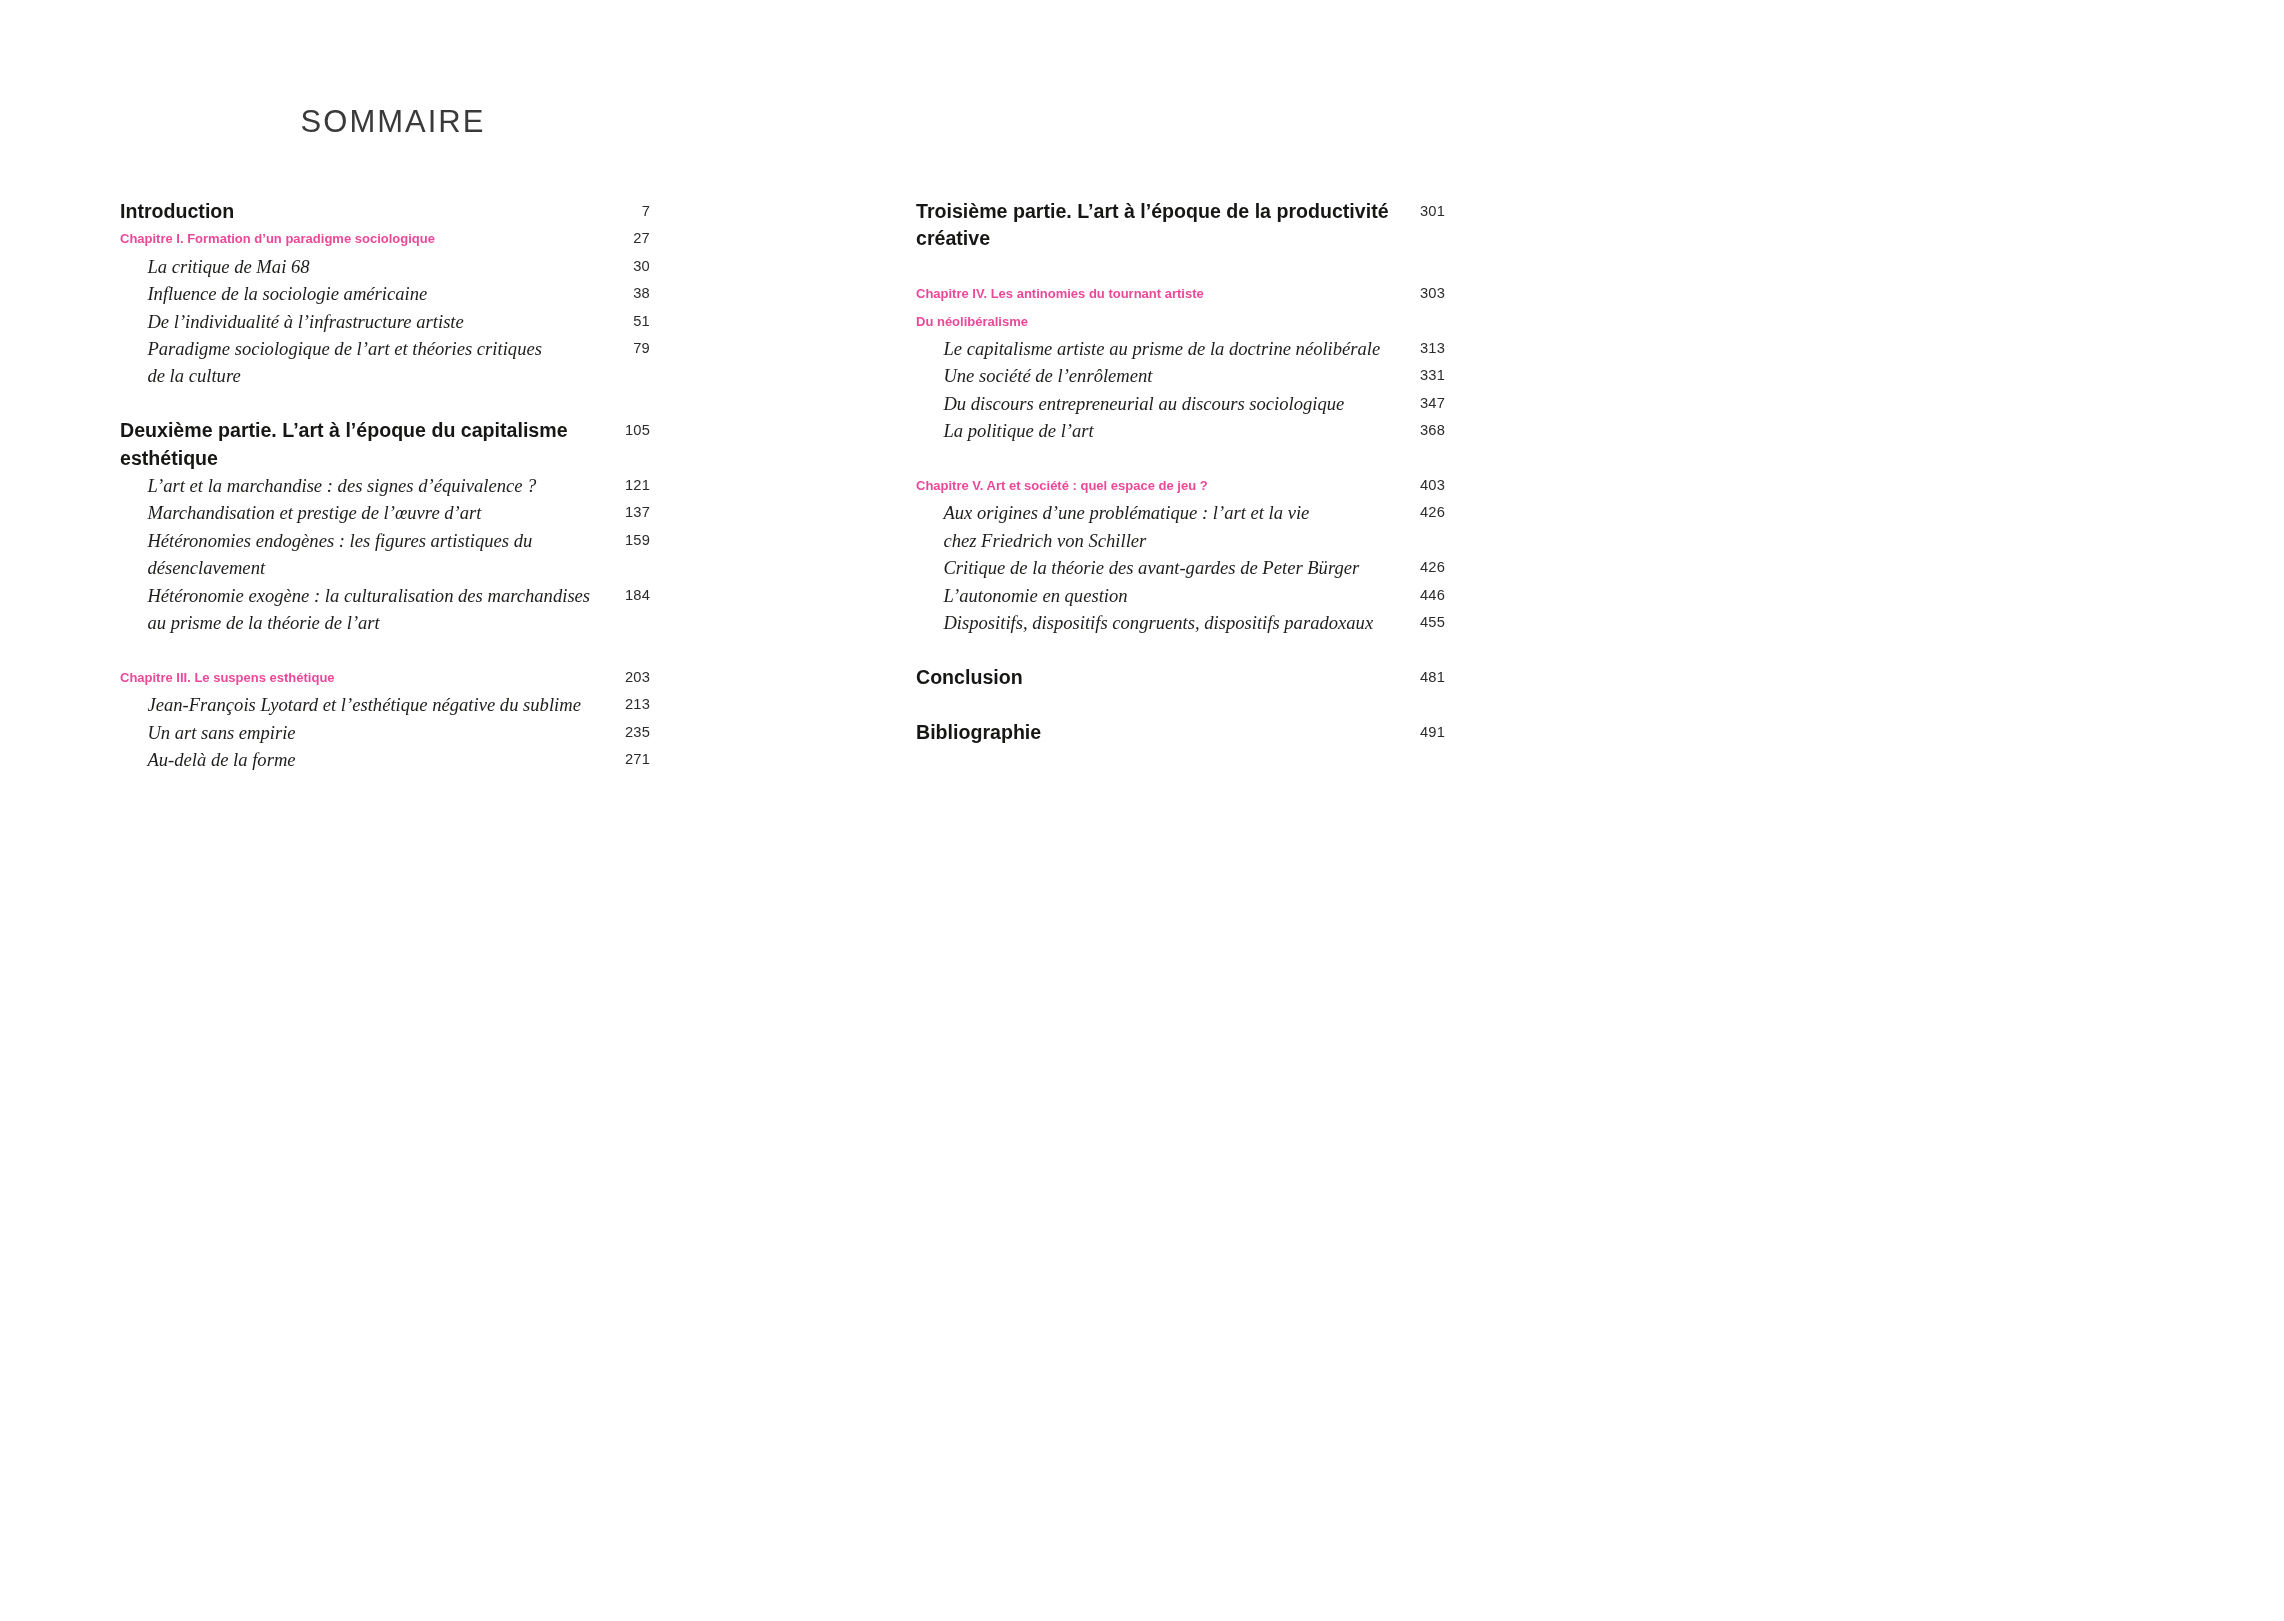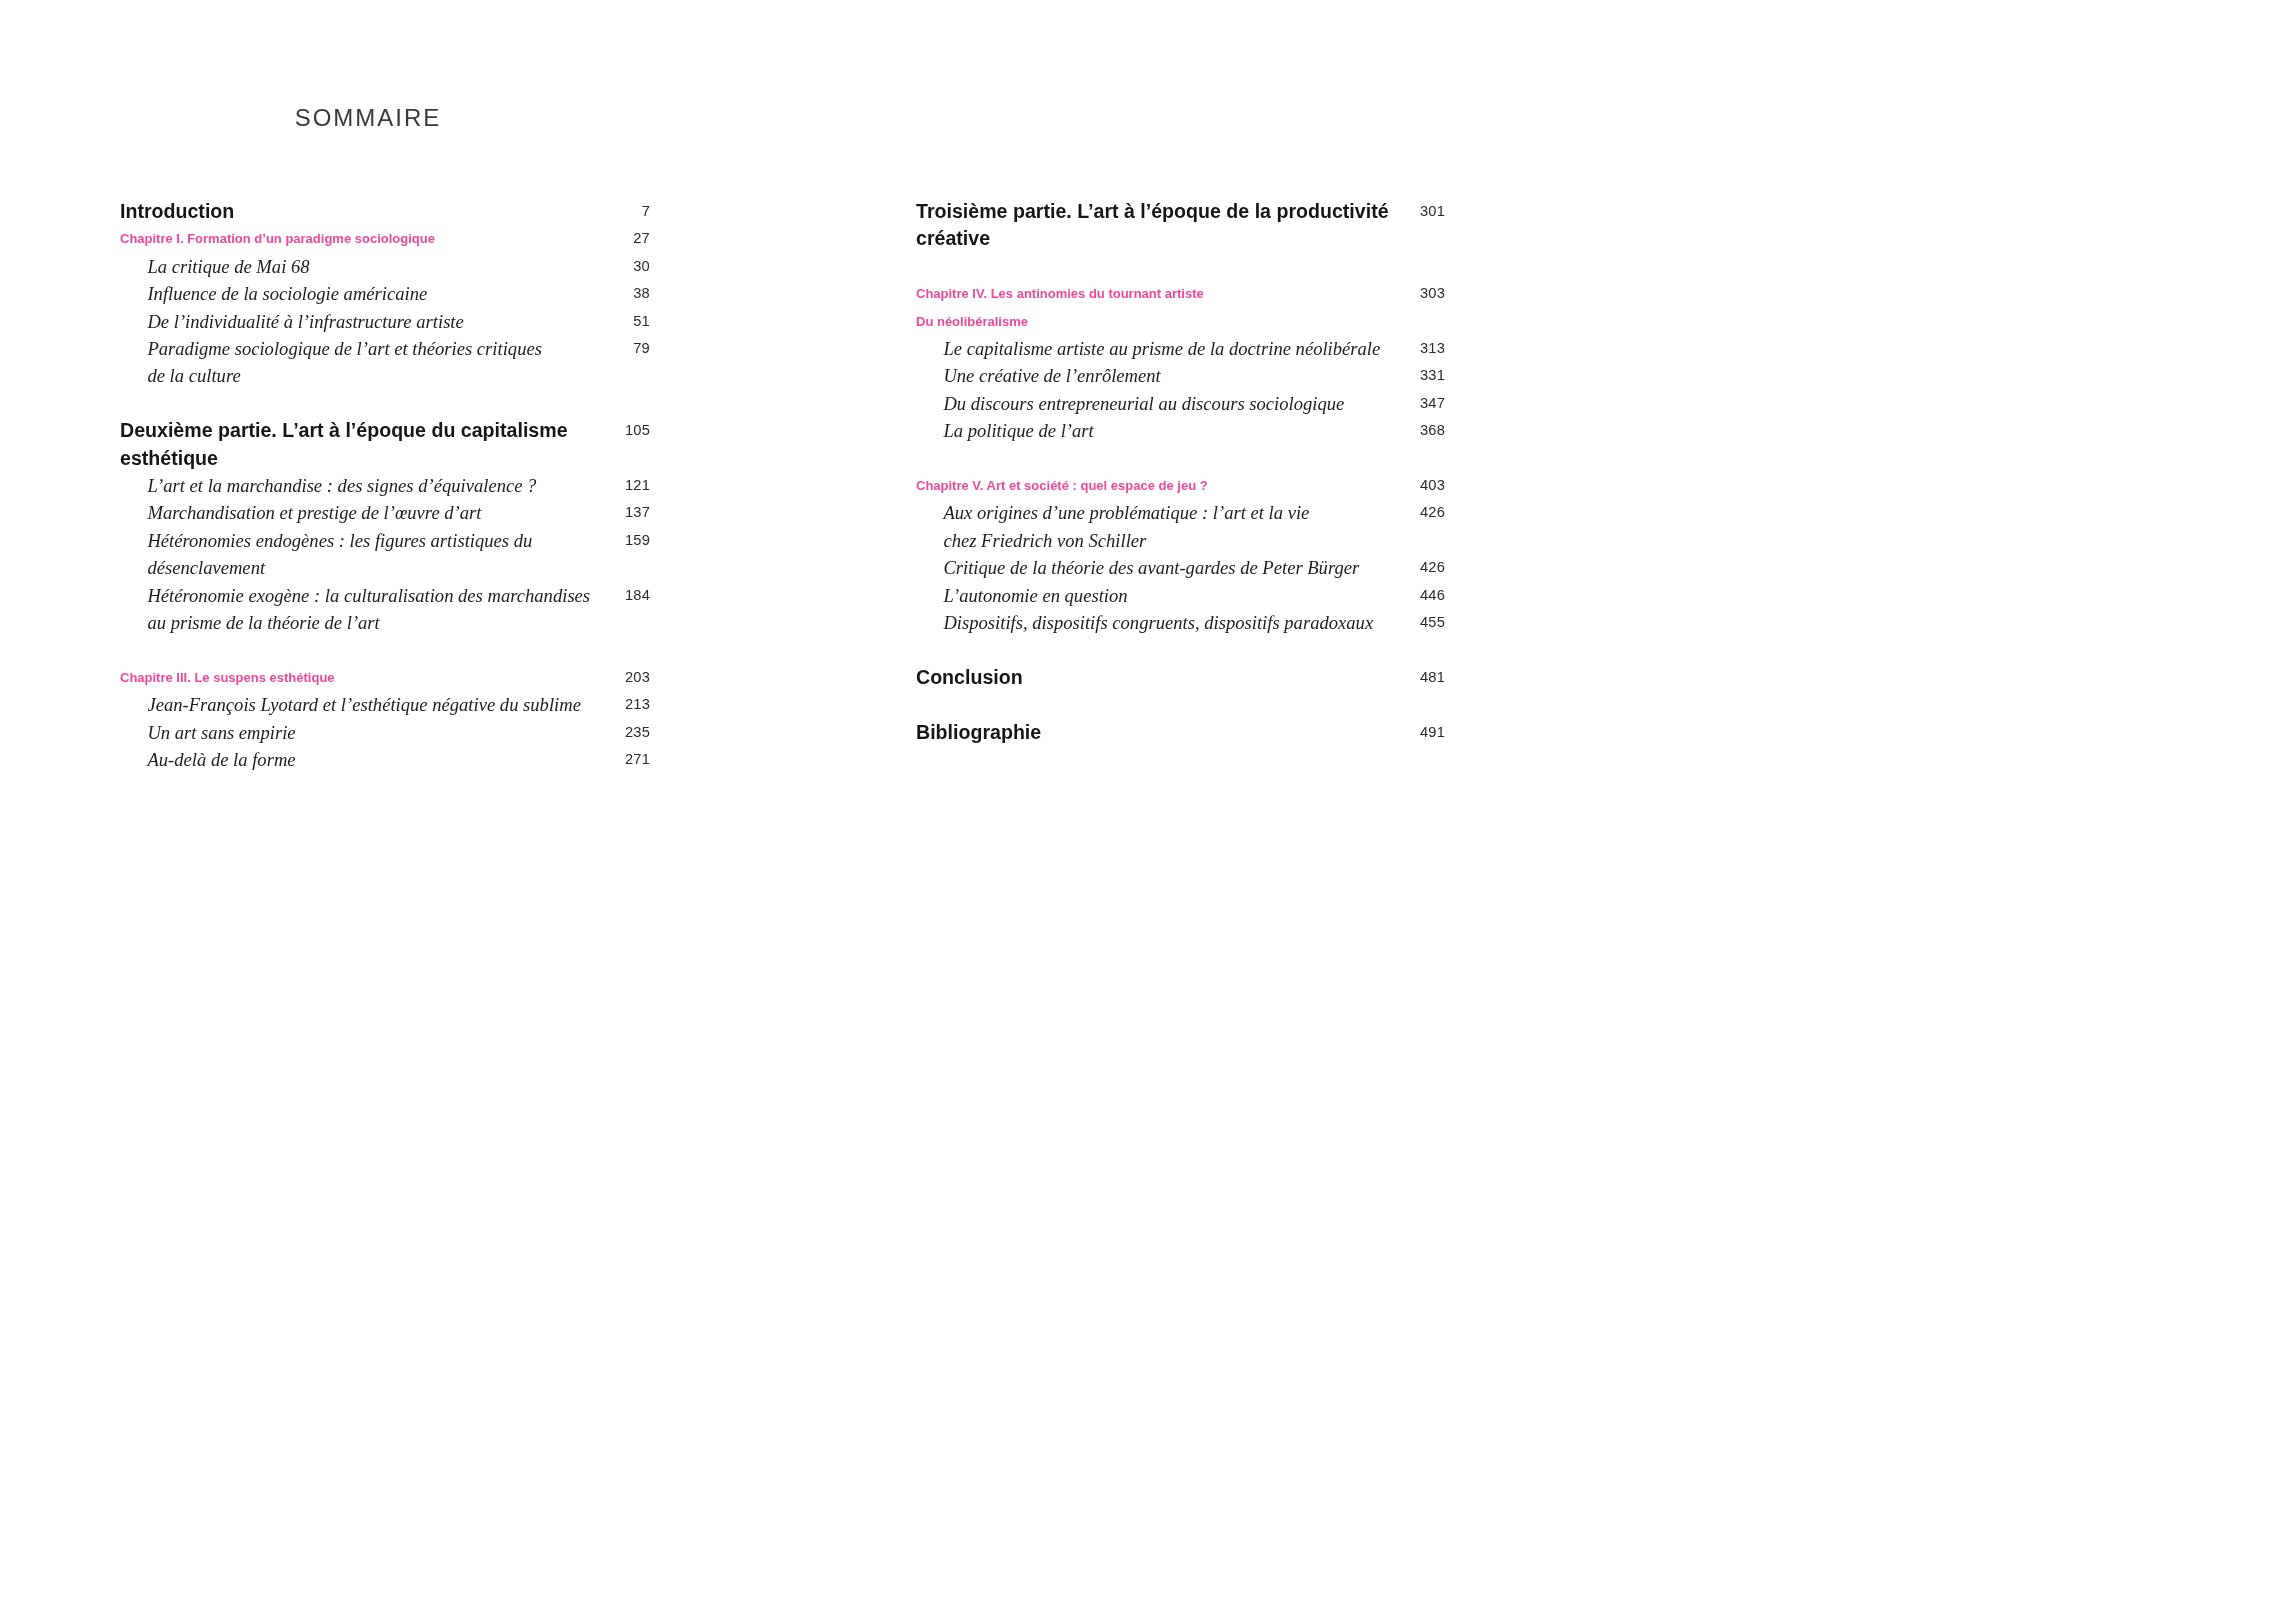--- a/index.html
+++ b/index.html
@@ -12,26 +12,26 @@
     height: 1621px;
     position: relative;
     overflow: hidden;
     font-family: "Liberation Sans", sans-serif;
     color: #1d1d1b;
     -webkit-font-smoothing: antialiased;
   }
 
   .toc-title {
     position: absolute;
-    left: 103px;
+    left: 128px;
     top: 104px;
     width: 530px;
     text-align: center;
     font-family: "Liberation Sans", sans-serif;
-    font-size: 24px;
+    font-size: 31px;
     font-weight: 400;
     letter-spacing: 2px;
     color: #3a3a3a;
   }
 
   .toc-column {
     position: absolute;
     top: 198px;
     width: 530px;
   }
@@ -210,21 +210,21 @@
         <div class="pagenum">303</div>
       </div>
       <div class="row row-sub">
         <div class="label">
           <div class="line">Le capitalisme artiste au prisme de la doctrine néolibérale</div>
         </div>
         <div class="pagenum">313</div>
       </div>
       <div class="row row-sub">
         <div class="label">
-          <div class="line">Une créative de l’enrôlement</div>
+          <div class="line">Une société de l’enrôlement</div>
         </div>
         <div class="pagenum">331</div>
       </div>
       <div class="row row-sub">
         <div class="label">
           <div class="line">Du discours entrepreneurial au discours sociologique</div>
         </div>
         <div class="pagenum">347</div>
       </div>
       <div class="row row-sub">

